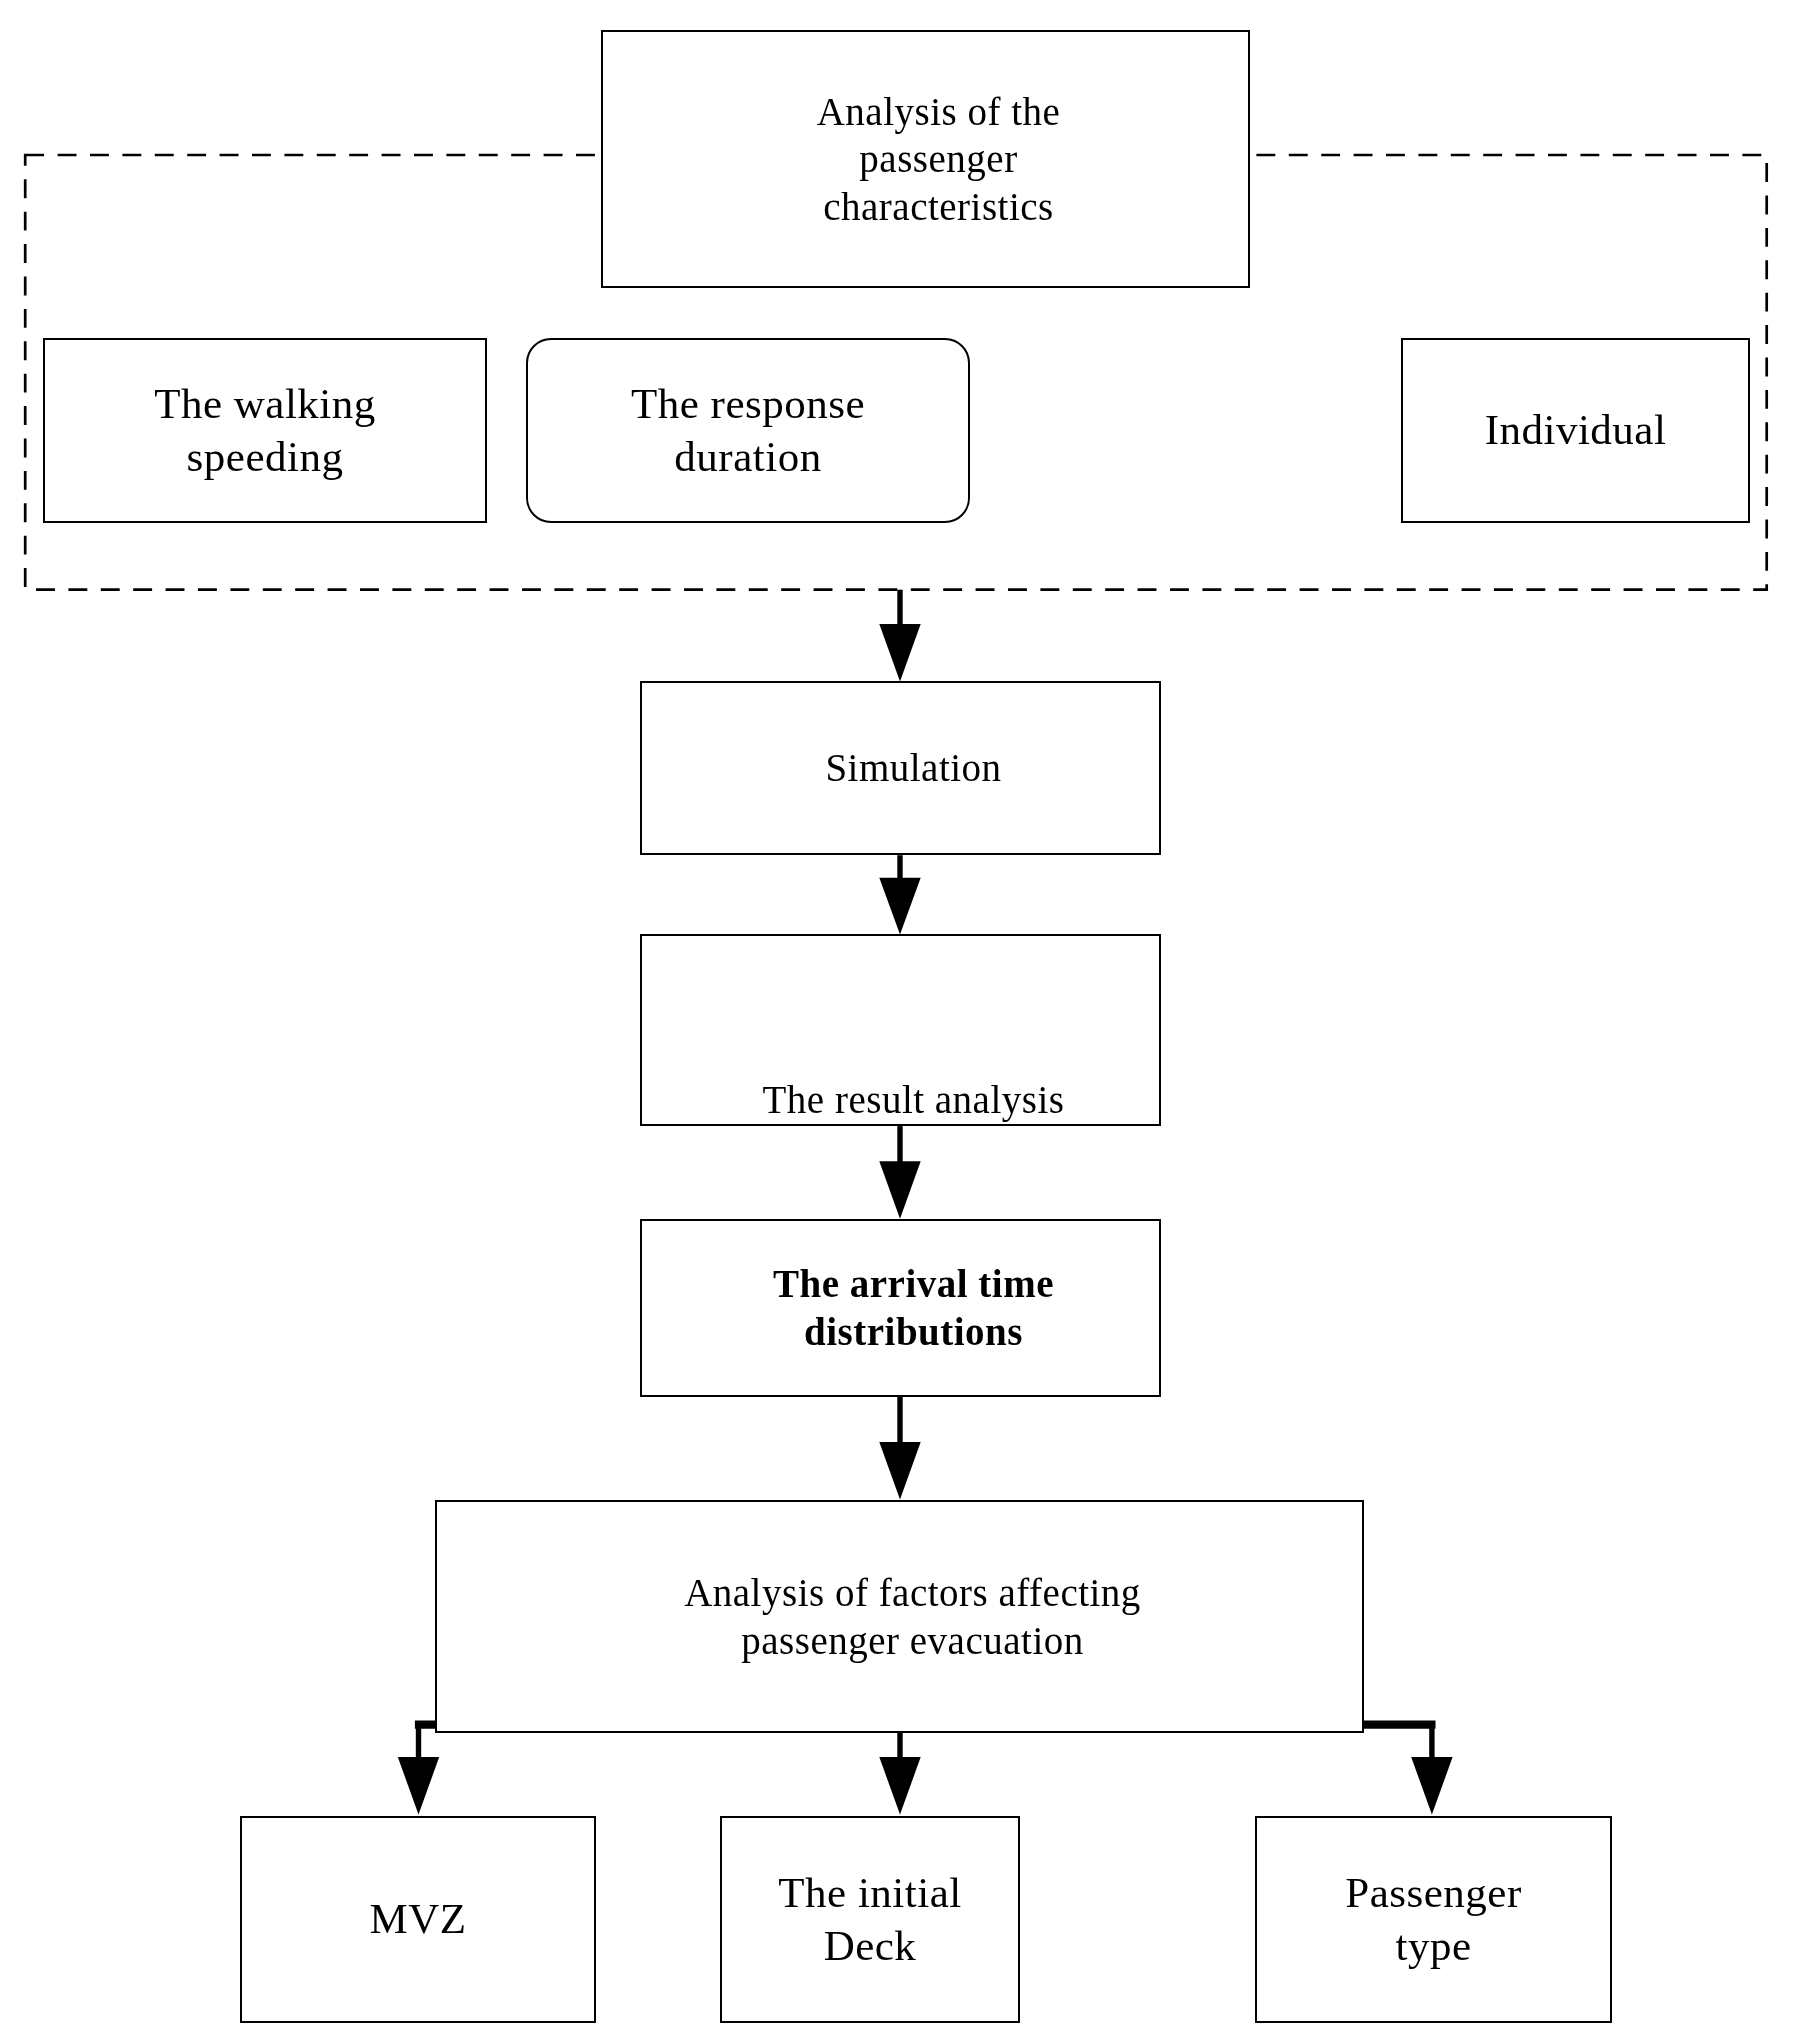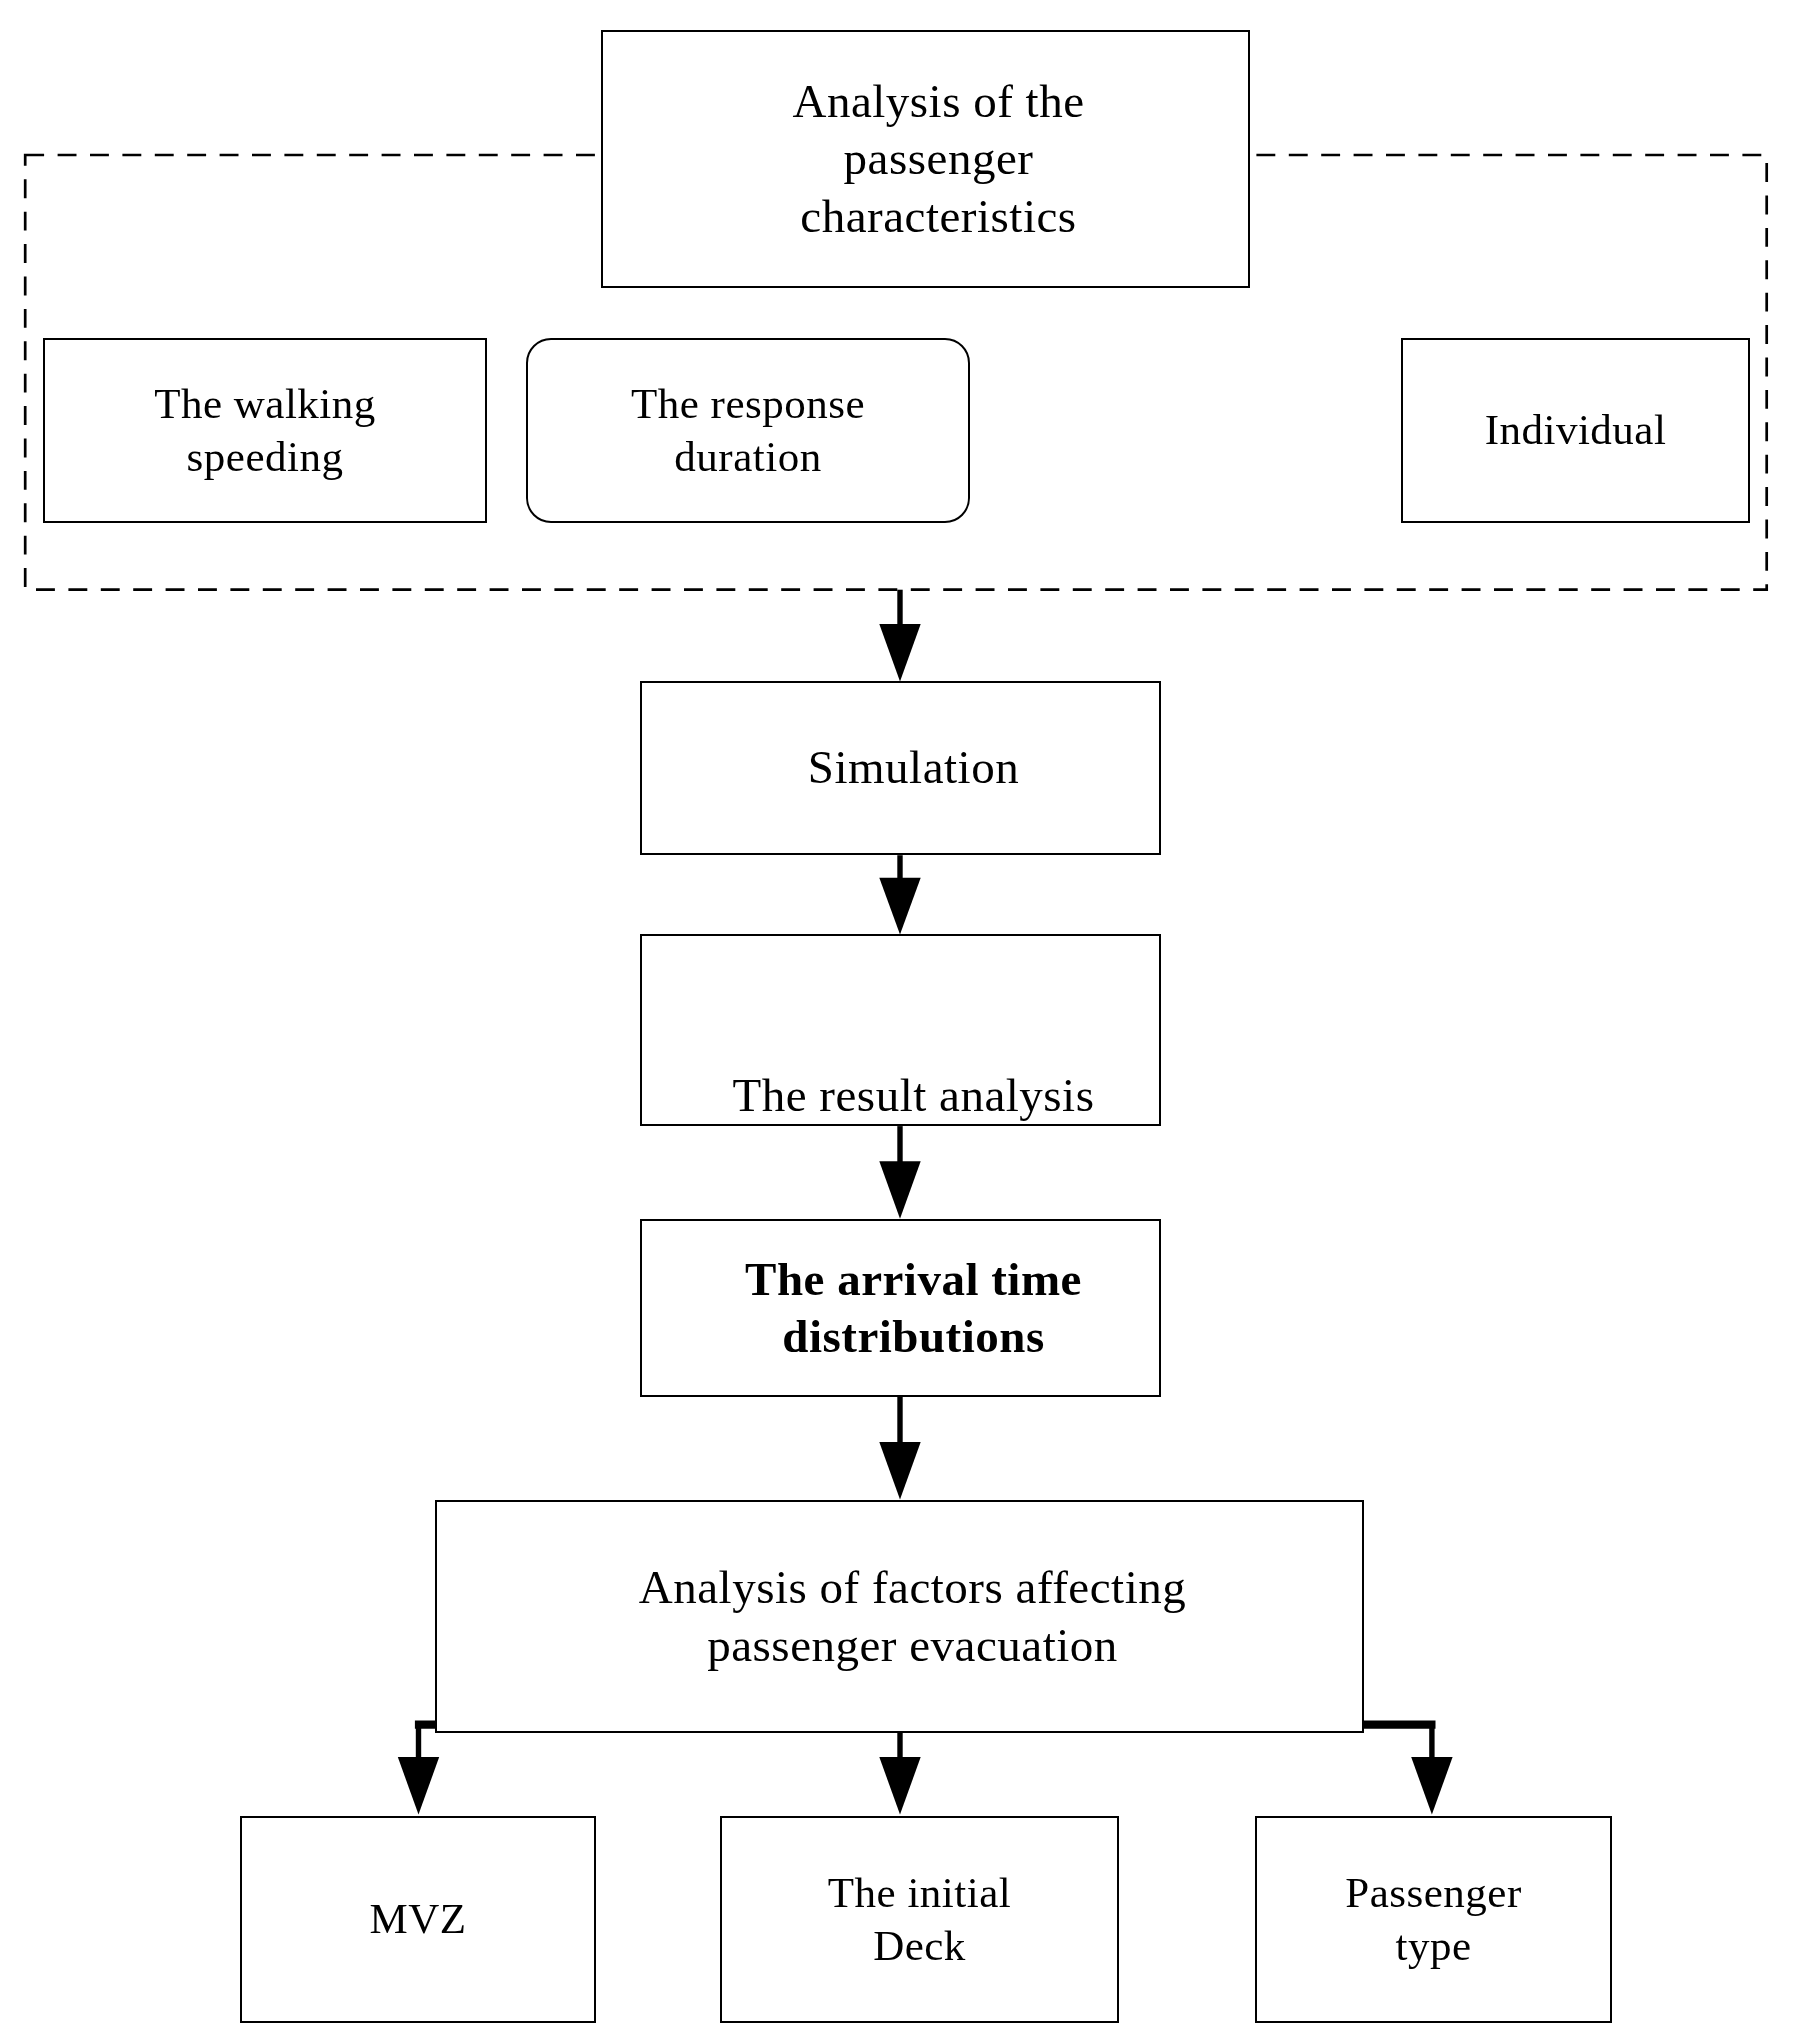--- a/index.html
+++ b/index.html
@@ -30,35 +30,35 @@
     display: flex;
     align-items: center;
     justify-content: center;
     text-align: center;
   }
   .node-label {
     white-space: pre-line;
     line-height: 1.22;
     letter-spacing: 0.5px;
   }
-  .fs50 { font-size: 47px; padding-left: 26px; }
+  .fs50 { font-size: 39px; padding-left: 26px; }
   .fs48 { font-size: 43px; }
 
   
   .n-top        { left: 601px;  top: 30px;   width: 649px;  height: 258px; }
   .n-walking    { left: 43px;   top: 338px;  width: 444px;  height: 185px; }
   .n-response   { left: 526px;  top: 338px;  width: 444px;  height: 185px; border-radius: 25px; }
   .n-group      { left: 1013px; top: 338px;  width: 345px;  height: 185px; }
   .n-individual { left: 1401px; top: 338px;  width: 349px;  height: 185px; }
   .n-simulation { left: 640px;  top: 681px;  width: 521px;  height: 174px; }
   .n-result     { left: 640px;  top: 934px; width: 521px;  height: 192px; align-items: flex-end; }
   .n-arrival    { left: 640px;  top: 1219px; width: 521px;  height: 178px; font-weight: bold; }
   .n-factors    { left: 435px;  top: 1500px; width: 929px; height: 233px; }
   .n-mvz        { left: 240px;  top: 1816px; width: 356px;  height: 207px; }
-  .n-deck       { left: 720px;  top: 1816px; width: 399px;  height: 207px; }
+  .n-deck       { left: 720px;  top: 1816px; width: 300px;  height: 207px; }
   .n-passenger  { left: 1255px; top: 1816px; width: 357px;  height: 207px; }
 </style>
 </head>
 <body>
 
 <div class="canvas">
 
   <svg class="connector-layer" viewBox="0 0 2000 2264" xmlns="http://www.w3.org/2000/svg">
 
     <rect x="28" y="172" width="1935" height="483" fill="none" stroke="#000000" stroke-width="3" stroke-dasharray="21 15"></rect>

